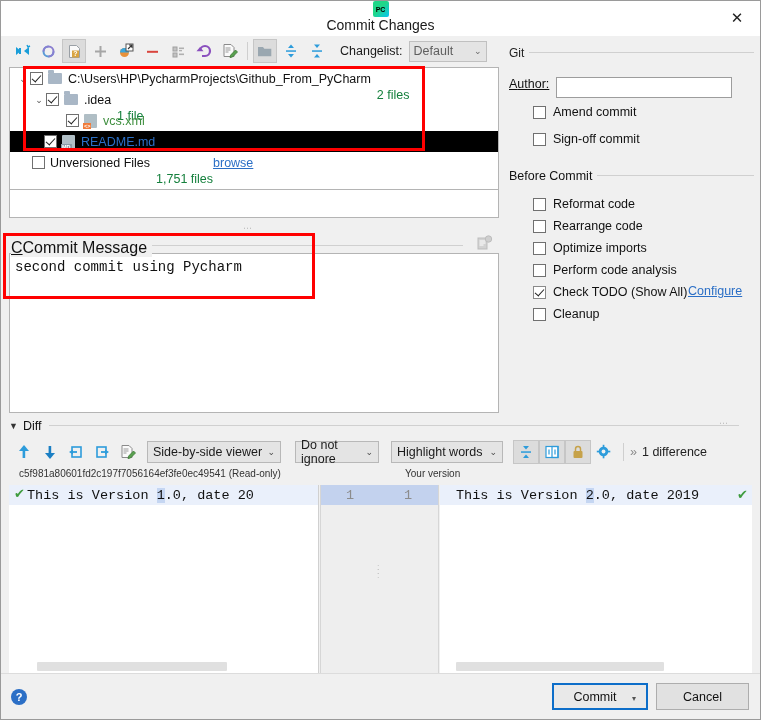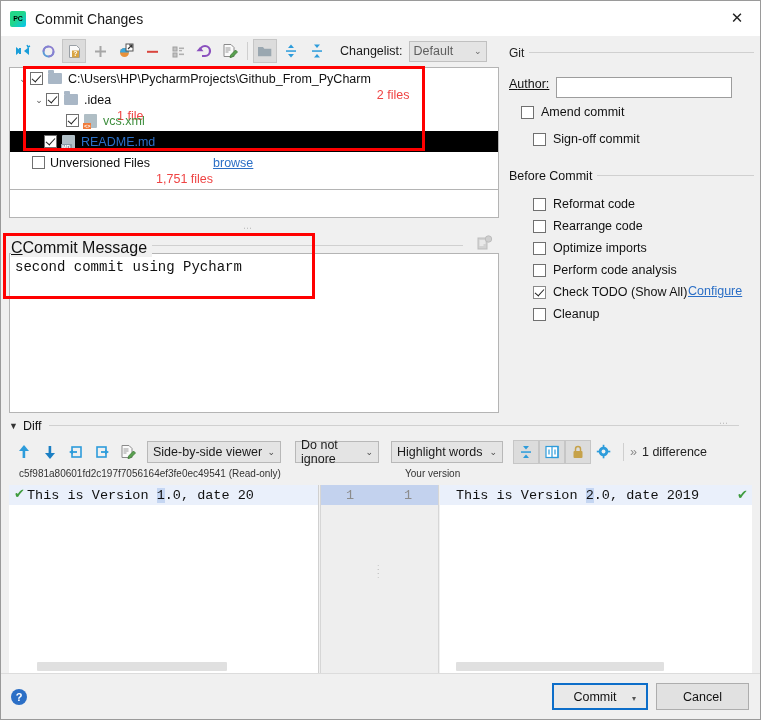--- a/index.html
+++ b/index.html
@@ -18,21 +18,21 @@
     width: 761px; height: 720px;
     background: #f0f0f0;
     border: 1px solid #9a9a9a;
     overflow: hidden;
   }
 
   
   .titlebar {
     position: absolute; left: 0; top: 0; width: 759px; height: 35px;
     background: #ffffff;
-    display: flex; align-items: center;
+    display: flex; align-items: center; flex-direction: column;
   }
   .titlebar .appicon {
     width: 16px; height: 16px; margin-left: 9px; margin-right: 9px;
     background: linear-gradient(135deg,#21d789 0%,#21d789 45%,#07c3f2 100%);
     border-radius: 2px; position: relative; flex: none;
   }
   .titlebar .appicon::after {
     content: "PC";
     position: absolute; left: 0; top: 0; width: 16px; height: 16px;
     font-size: 7px; font-weight: bold; color: #000;
@@ -152,21 +152,21 @@
   }
   .file-ico .tag {
     position: absolute; left: -1px; bottom: -1px;
     font-size: 5.5px; line-height: 6px; padding: 0 1px; color: #fff;
     font-family: "Liberation Sans", sans-serif; font-weight: bold;
   }
   .file-ico.xml .tag { background: #f07c3b; }
   .file-ico.md .tag { background: #8a9aa6; }
   .tname.green { color: #3f8f3f; }
   .tname.blue { color: #2b6fc6; }
-  .tcount { color: #ef4444; margin-left: 6px; margin-top: 32px; }
+  .tcount { color: #15803d; margin-left: 6px; margin-top: 32px; }
   .browse-link { color: #2b6fc6; text-decoration: underline; }
 
   
   .redbox { position: absolute; border: 3px solid #ff0000; pointer-events: none; z-index: 40; }
 
   
   .splitdots {
     position: absolute; font-size: 9px; color: #b0b0b0; letter-spacing: 1px;
   }
 
@@ -410,21 +410,21 @@
   </div>
 
   <div class="git-group-label">Git</div>
   <div class="git-group-line"></div>
 
   <div class="author-row">
     <span class="lbl"><u>A</u>uthor:</span>
     <input class="author-input" type="text" value="" style="">
   </div>
 
-  <div class="cbrow" style="left:520px; top:104px;justify-content:flex-end;">
+  <div class="cbrow" style="left:532px; top:104px;justify-content:flex-end;">
     <span class="cbox"></span>
     <span>Amend commit</span>
   </div>
   <div class="cbrow" style="left:532px; top:131px;">
     <span class="cbox"></span>
     <span>Sign-off commit</span>
   </div>
 
   <div class="before-label">Before Commit</div>
   <div class="before-line"></div>

